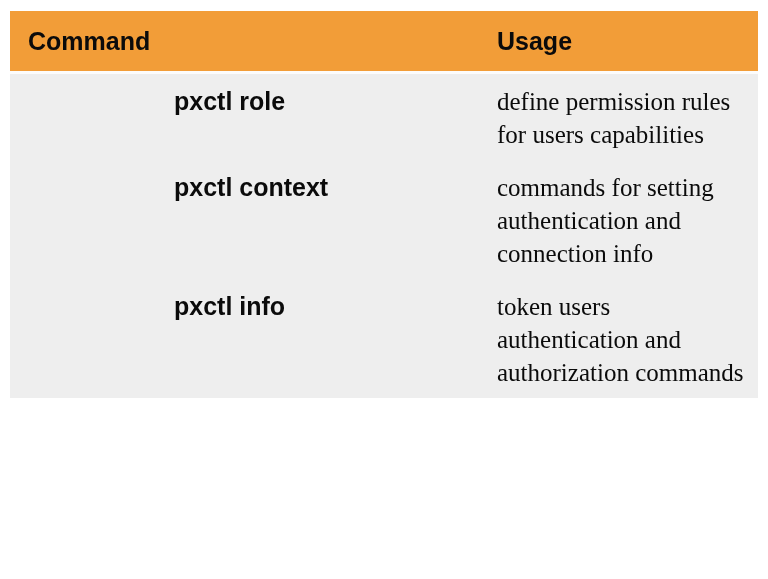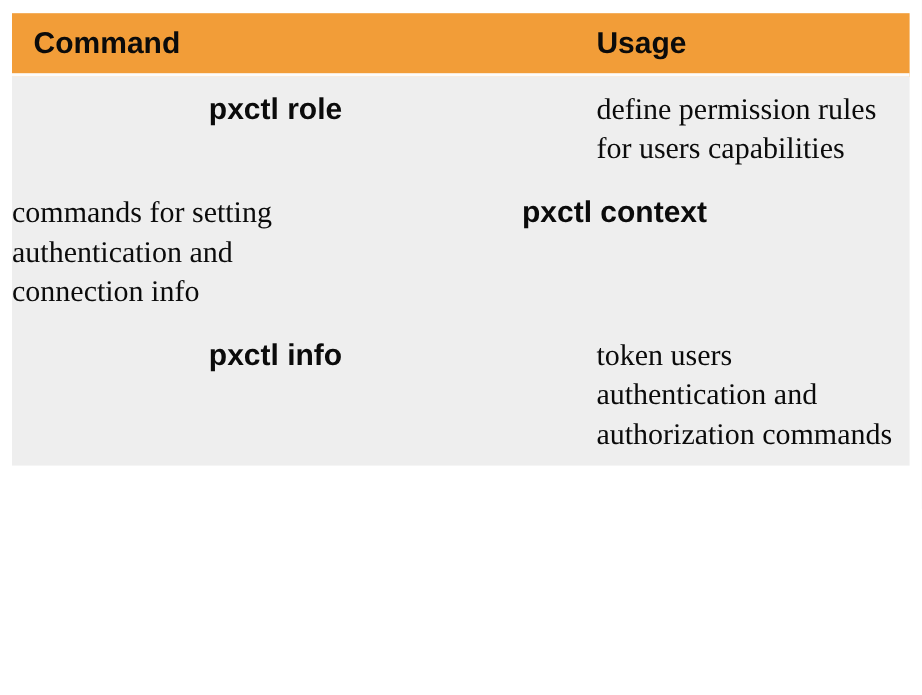--- a/index.html
+++ b/index.html
@@ -21,21 +21,21 @@
   }
   .doc-table {
     position: absolute;
     left: 10px;
     top: 11px;
     width: 748px;
   }
   .thead {
     display: flex;
     align-items: center;
-    height: 53px;
+    height: 63px;
     background: var(--header-bg);
     border-bottom: 3px solid var(--gap-color);
   }
   .th {
     font-size: 25px;
     font-weight: bold;
     line-height: 33px;
     white-space: nowrap;
   }
   .th-command {
@@ -81,22 +81,22 @@
 
   <div class="tbody">
 
     <div class="row">
       <div class="cell cell-command">pxctl role</div>
       <div class="cell cell-usage">define permission rules for users capabilities</div>
     </div>
 
 
     <div class="row">
+      <div class="cell cell-command">pxctl context</div>
       <div class="cell cell-usage">commands for setting authentication and connection info</div>
-      <div class="cell cell-command">pxctl context</div>
     </div>
 
     <div class="row">
       <div class="cell cell-command">pxctl info</div>
       <div class="cell cell-usage">token users authentication and authorization commands</div>
     </div>
 
   </div>
 </div>
 

